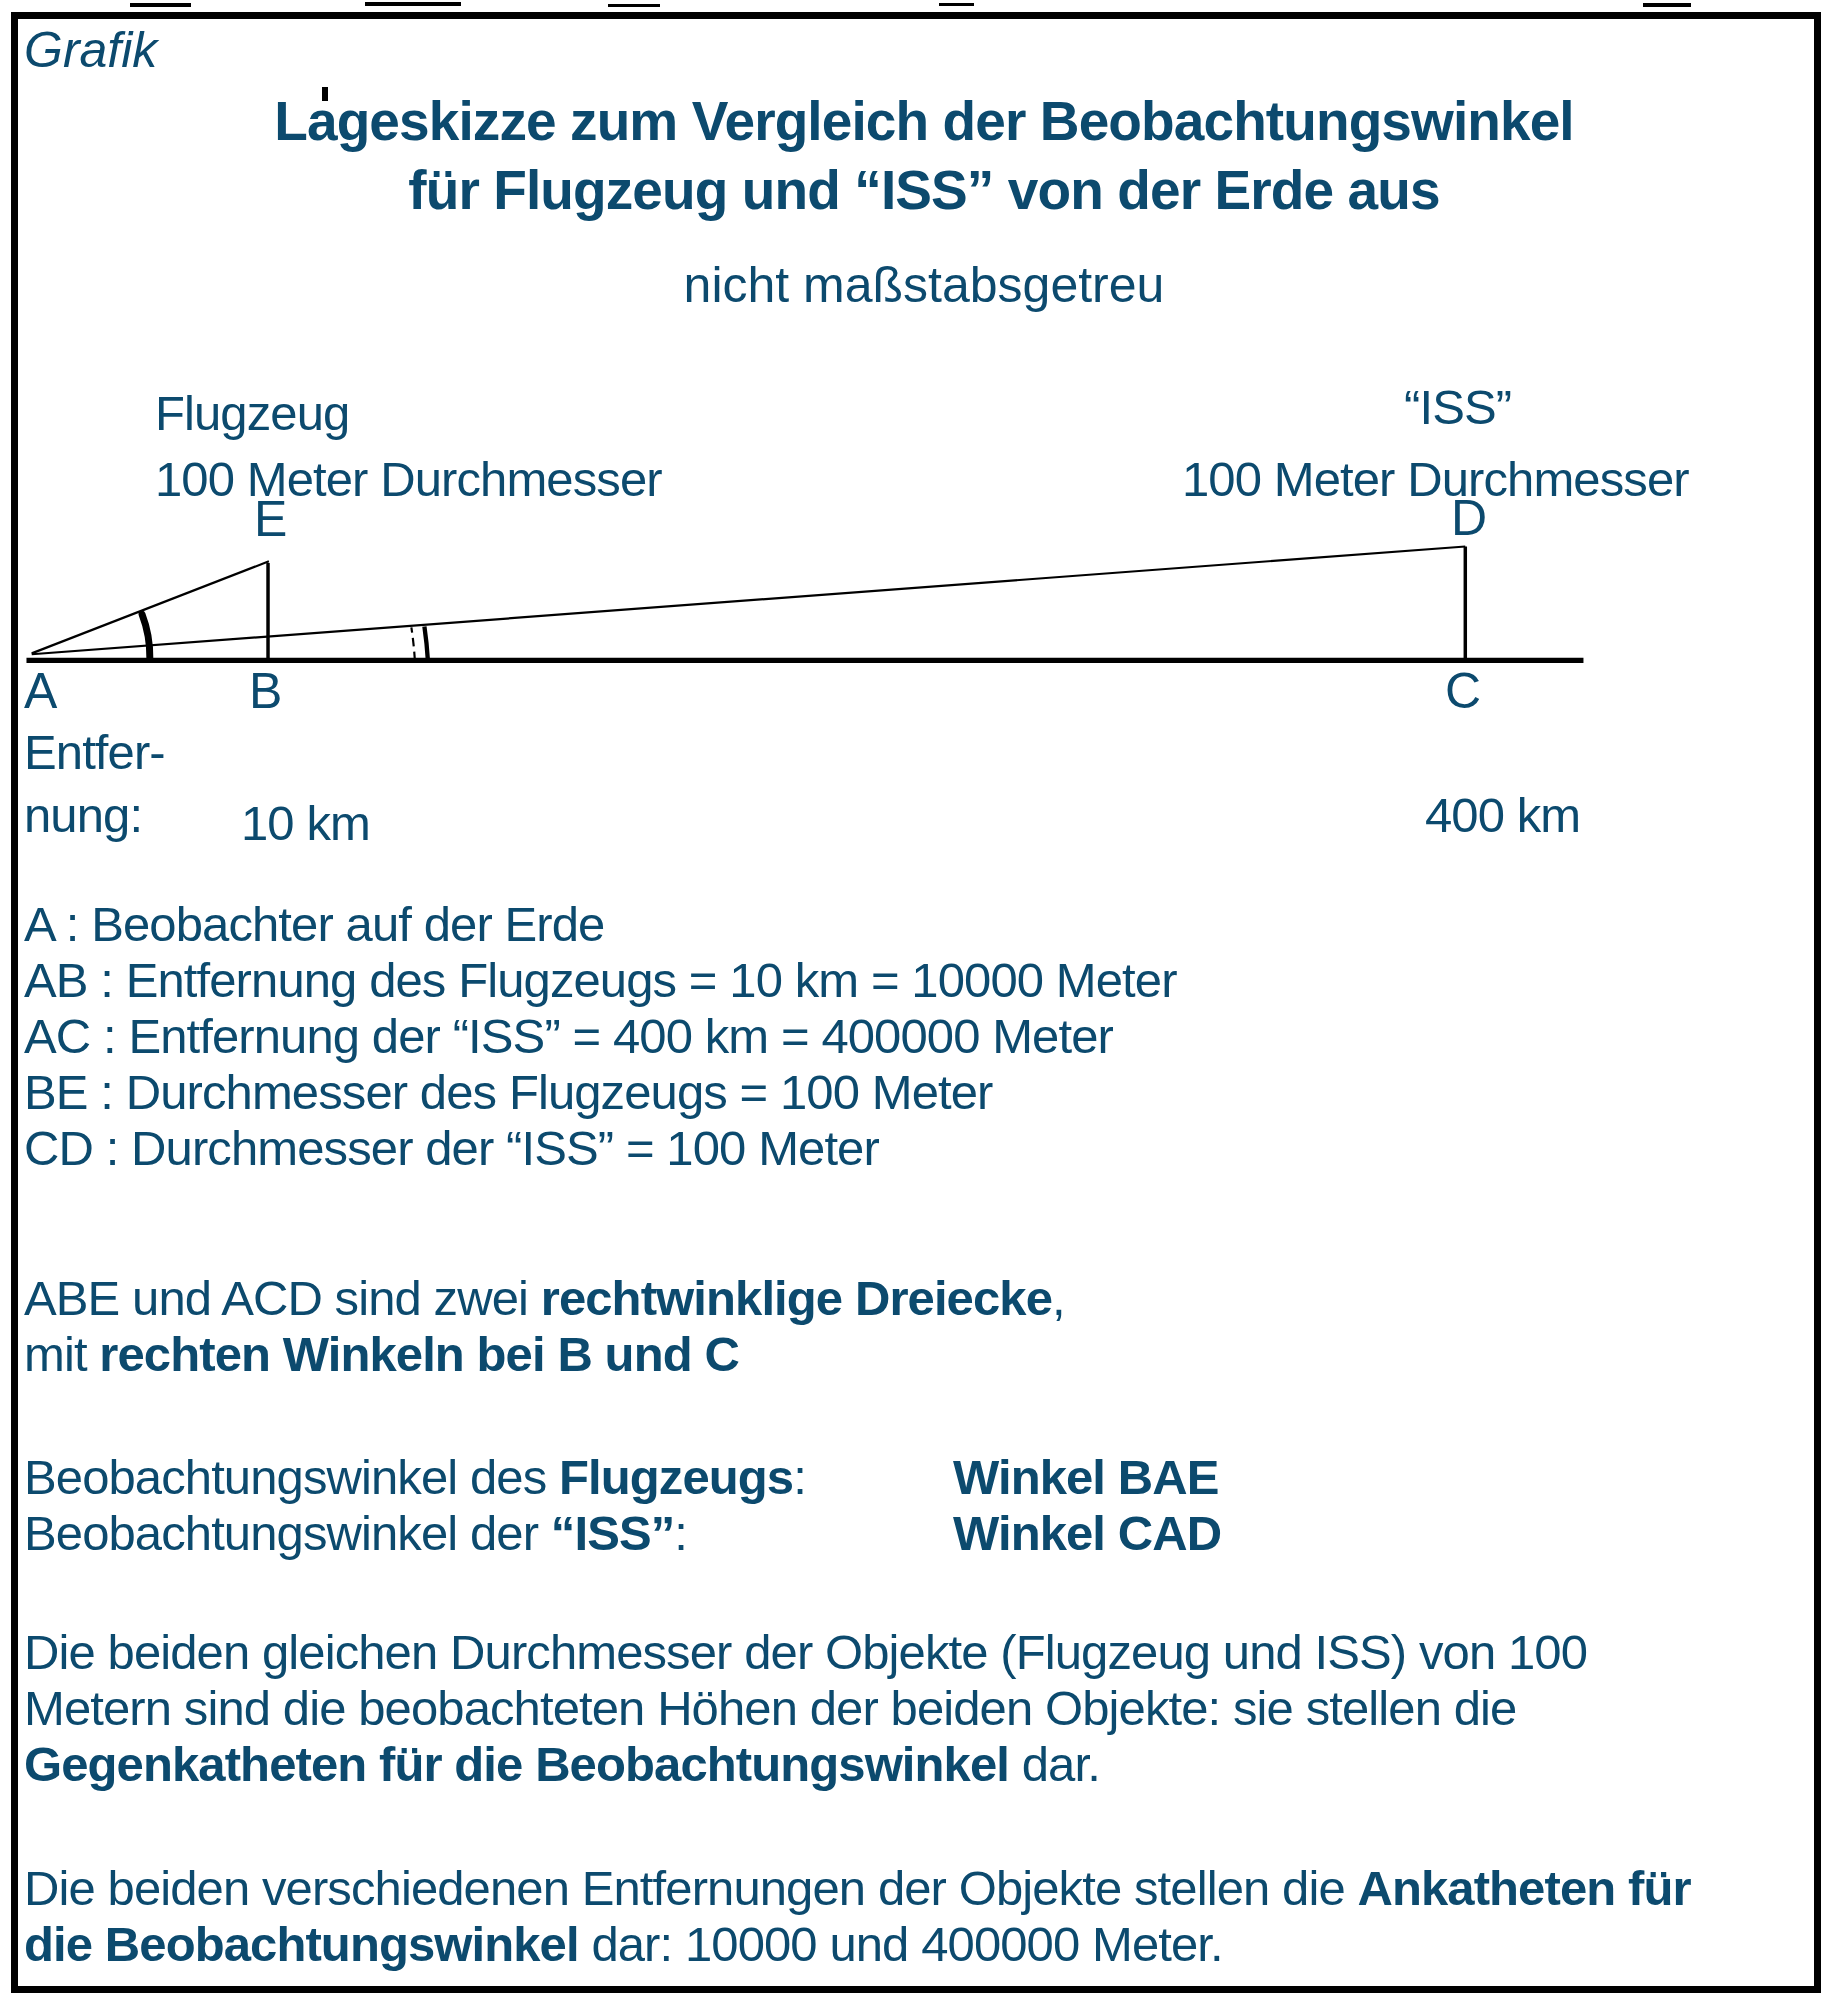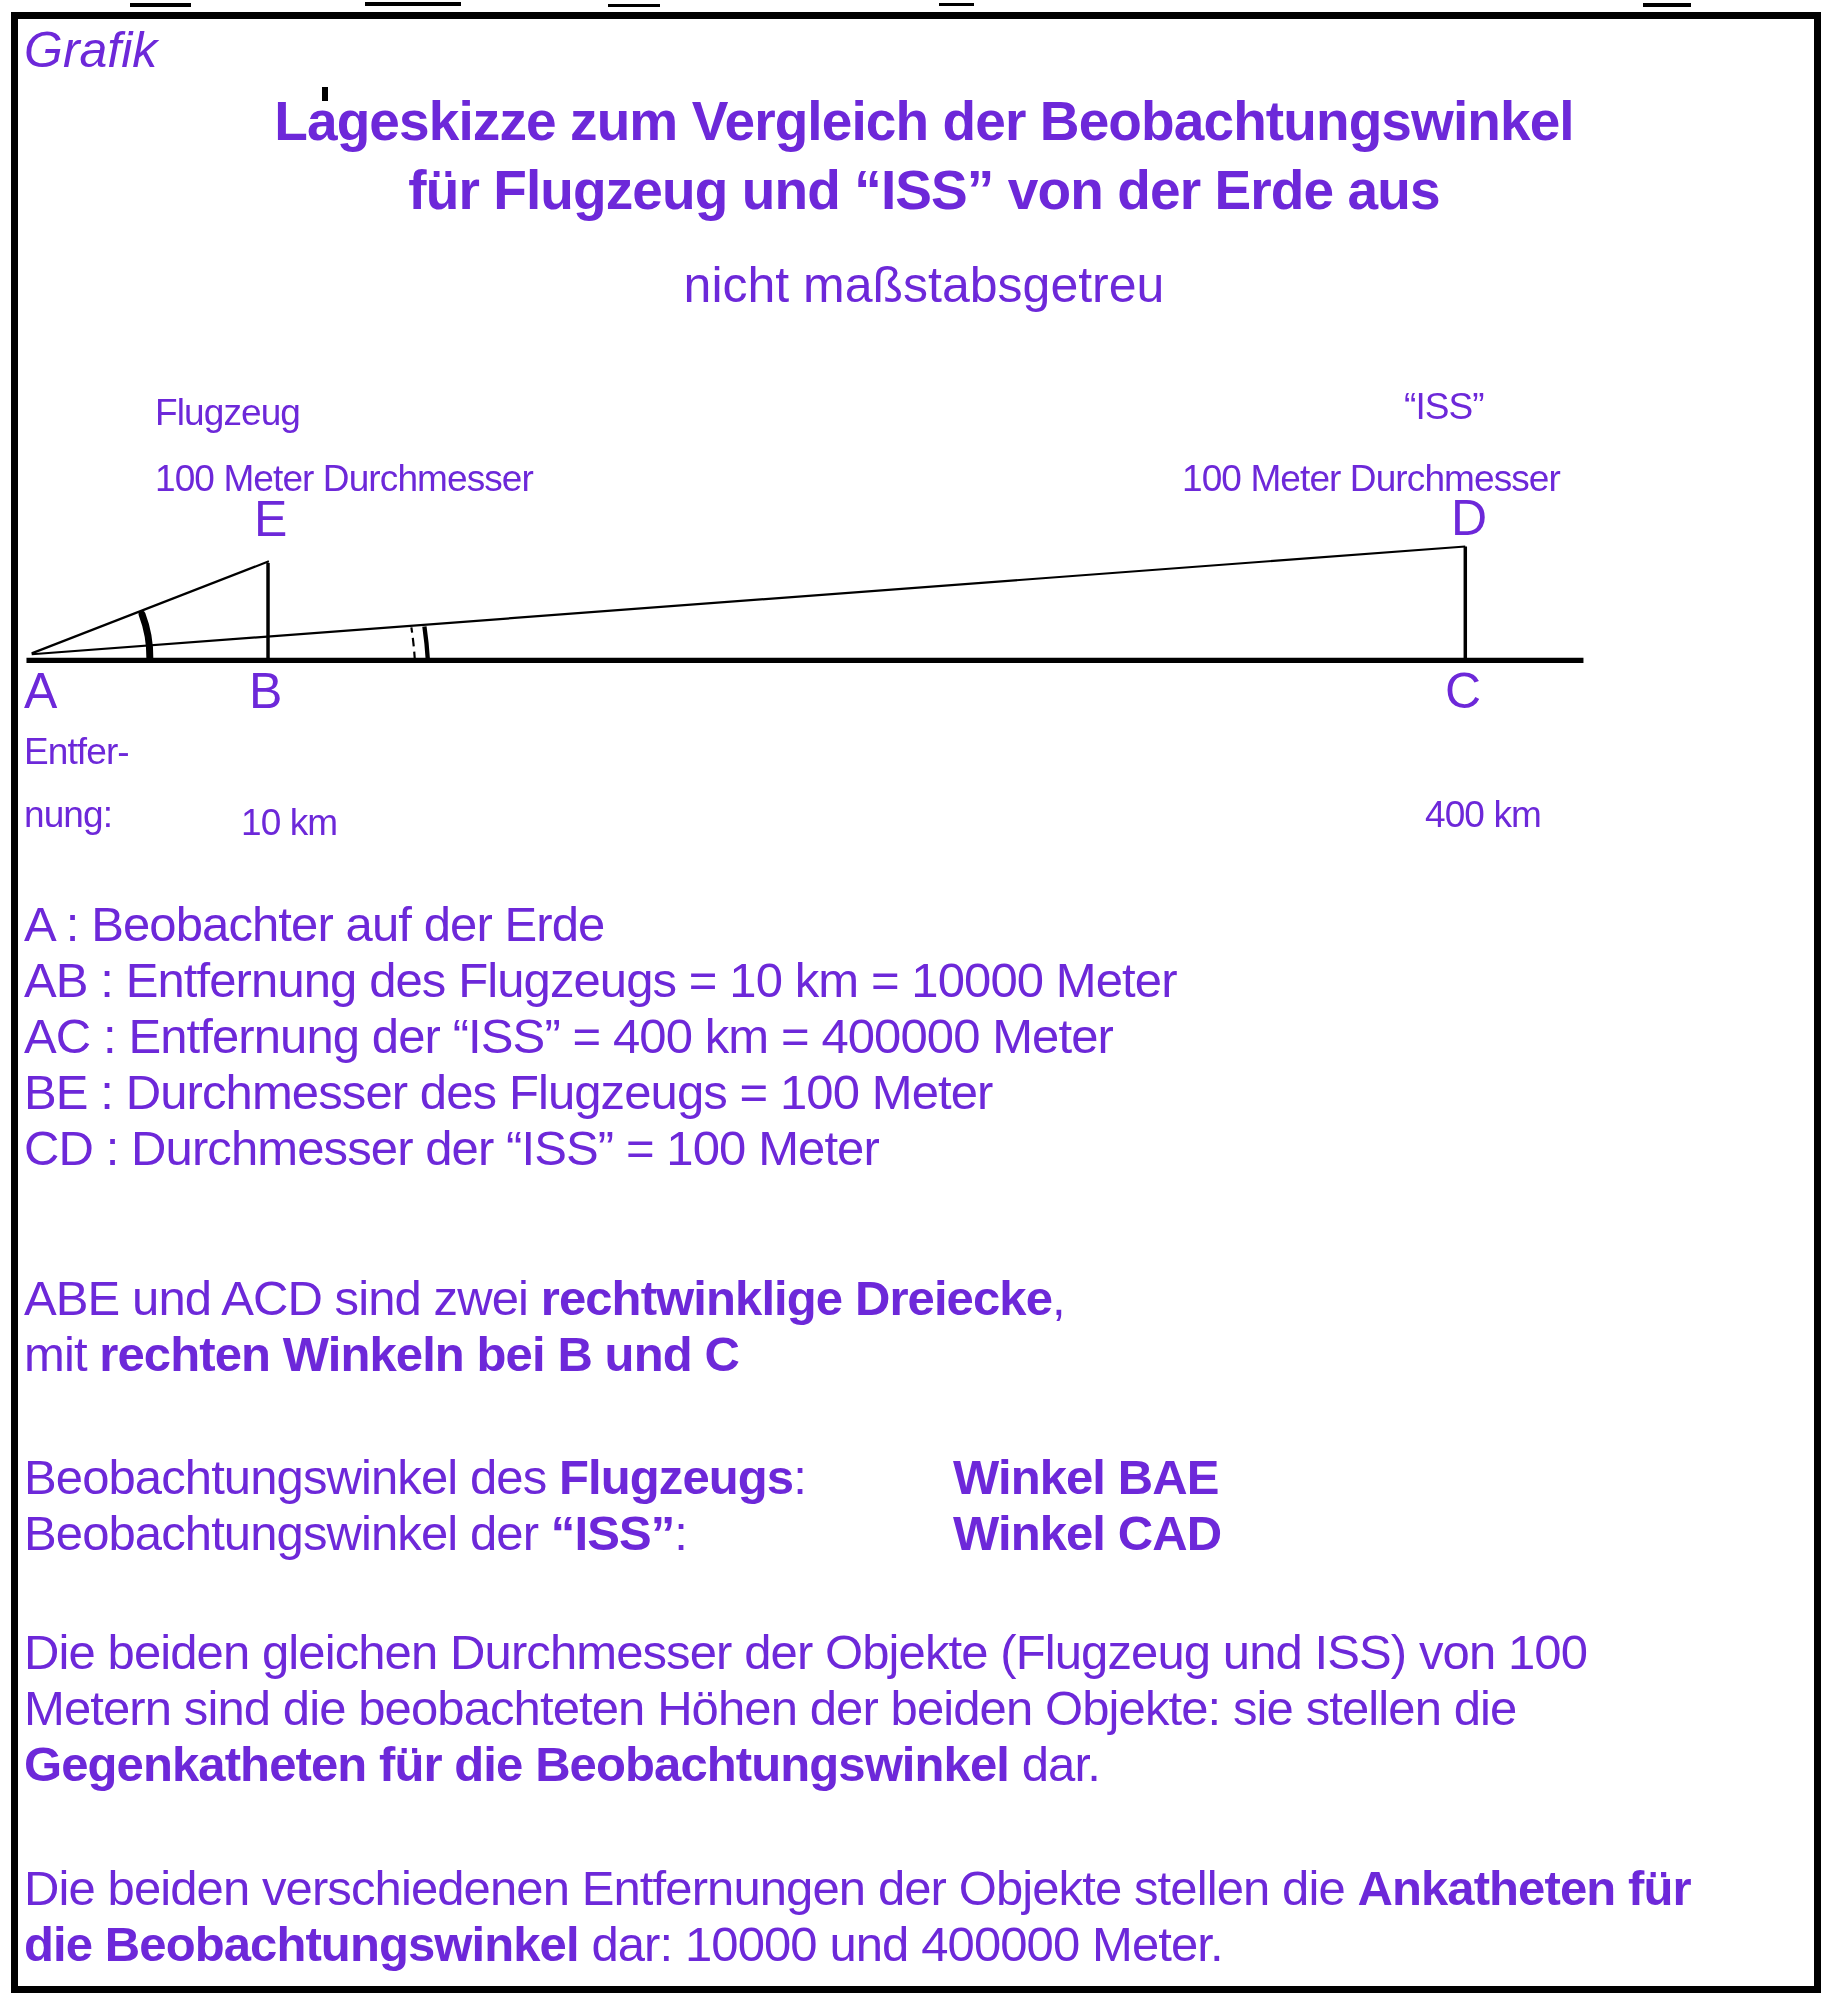--- a/index.html
+++ b/index.html
@@ -2,30 +2,30 @@
 <html style="font-size:14px"><head>
 <meta charset="utf-8">
 <style>
   html,body{margin:0;padding:0;background:#e8e8e8;}
   .page{
     position:relative;
     width:1848px;height:2014px;
     background:#ffffff;
     overflow:hidden;
     font-family:"Liberation Sans","DejaVu Sans",sans-serif;
-    color:#6d28d9;
+    color:#0c4a6e;
   }
   .border-box{
     position:absolute;
     left:11.3px;top:12px;
     width:1810px;height:1981px;
     border:7.8px solid #000;
     box-sizing:border-box;
   }
-  .txt{position:absolute;white-space:nowrap;line-height:56px;font-size:37px;letter-spacing:-0.9px;}
+  .txt{position:absolute;white-space:nowrap;line-height:56px;font-size:49px;letter-spacing:-0.9px;}
   .grafik{left:24px;top:22px;font-size:50px;font-style:italic;letter-spacing:0;}
   .title-line{position:absolute;left:26px;right:26px;text-align:center;white-space:nowrap;}
   .t1{top:90px;font-size:55px;font-weight:700;line-height:63px;letter-spacing:-0.9px;}
   .t2{top:159px;font-size:55px;font-weight:700;line-height:63px;letter-spacing:-0.9px;}
   .t3{top:256px;font-size:50px;line-height:59px;}
   .diagram-svg{position:absolute;left:0;top:0;width:1848px;height:2014px;}
   .point-label{font-size:50px;letter-spacing:0;}
   .body-block{
     position:absolute;left:24px;top:896px;width:1806px;
   }

